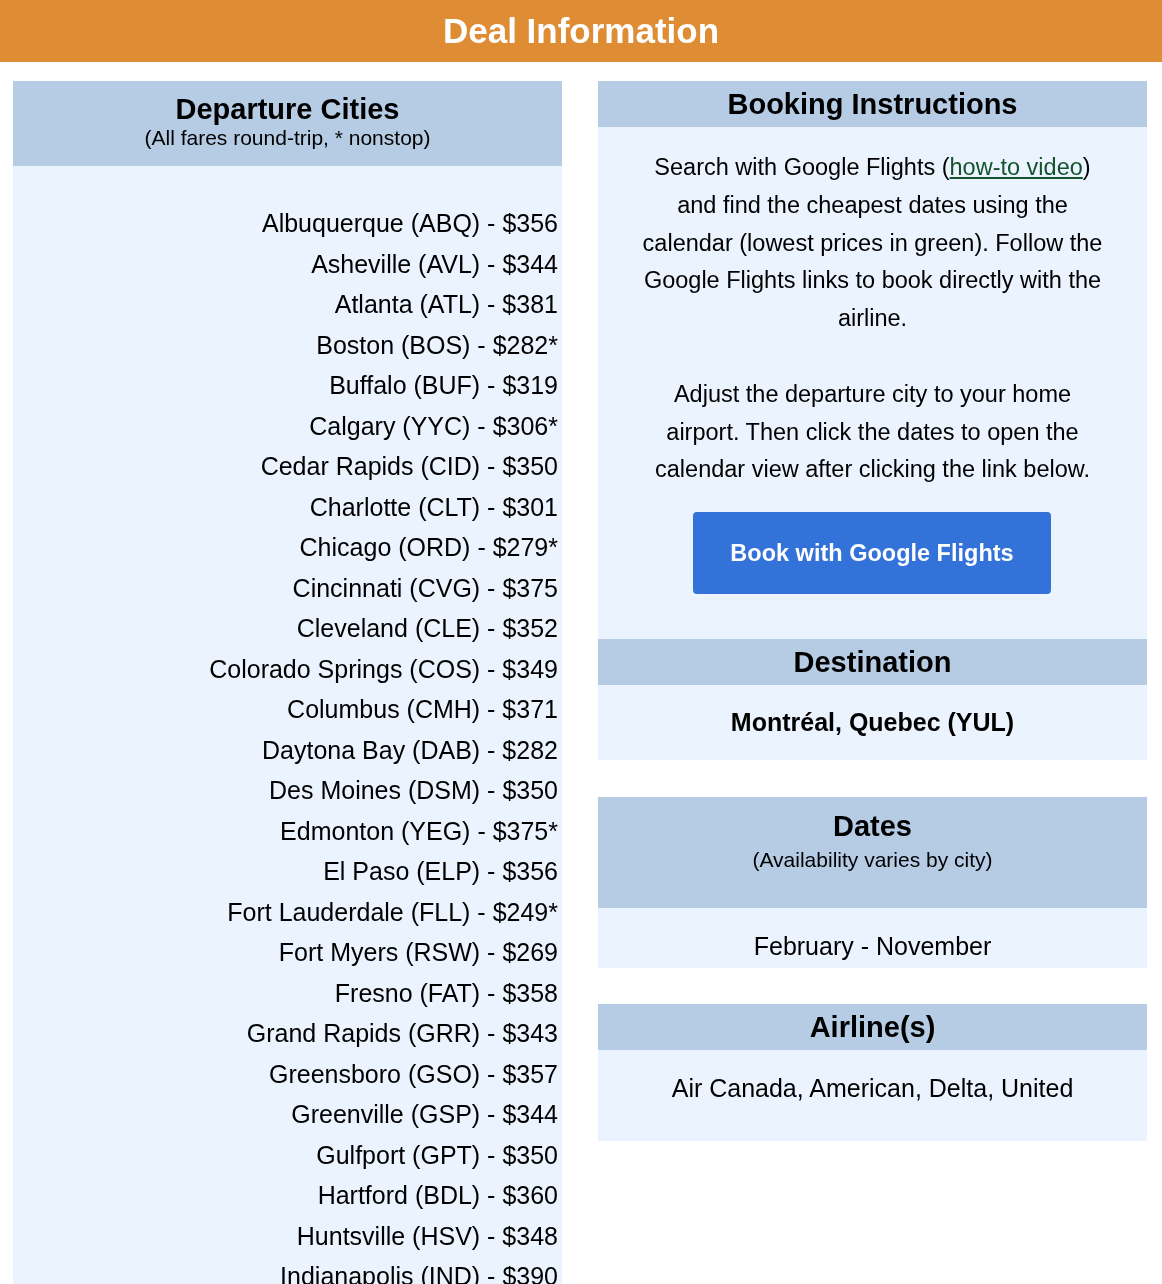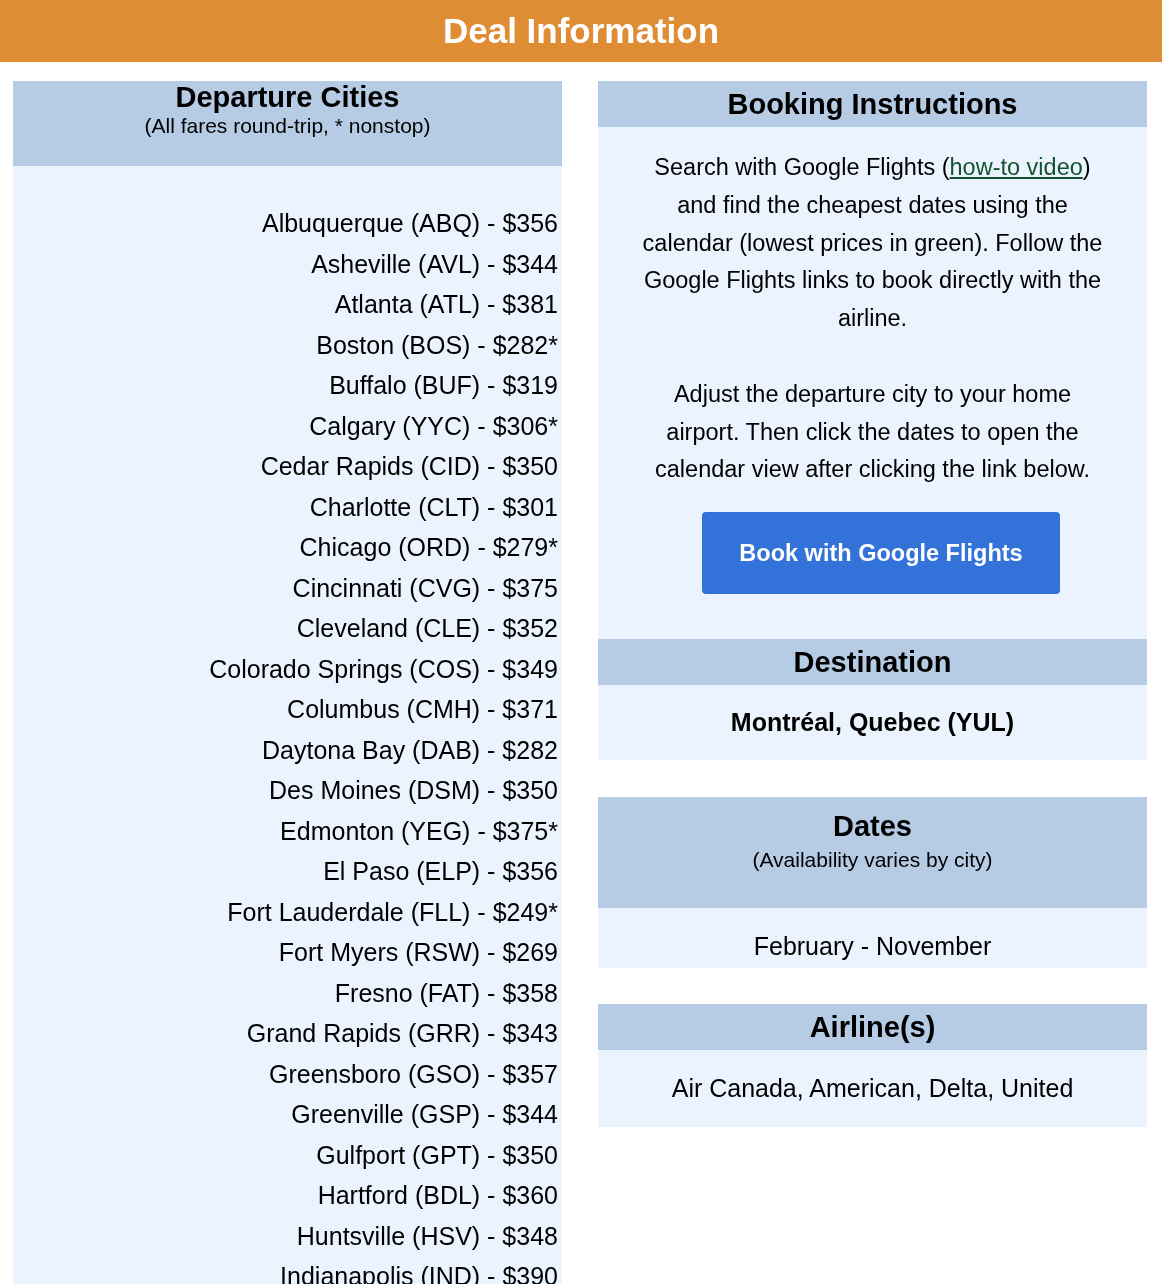--- a/index.html
+++ b/index.html
@@ -7,49 +7,49 @@
          font-family: "Liberation Sans", sans-serif; color: #000; }
   .topbar { position: absolute; left: 0; top: 0; width: 1162px; height: 62px;
             background: #de8d35; color: #fff; font-weight: bold; font-size: 35px;
             text-align: center; line-height: 62px; }
   .panel { position: absolute; background: #eaf3fe; }
   .panel-head { background: #b6cce4; text-align: center; }
   .panel-head .title { font-weight: bold; font-size: 29px; }
   .panel-head .sub { font-size: 21px; }
 
   #left-panel { left: 13px; top: 81px; width: 549px; height: 1210px; }
-  #left-panel .panel-head { height: 85px; padding-top: 0; box-sizing: border-box; }
+  #left-panel .panel-head { height: 85px; padding-top: 12px; box-sizing: border-box; }
   #left-panel .panel-head .title { line-height: 32px; }
   #left-panel .panel-head .sub { line-height: 26px; }
   .city-list { list-style: none; margin: 4px; padding: 33px 0 0 0; text-align: right; }
   .city-list li { font-size: 25px; line-height: 40.5px; height: 40.5px; }
 
   .rp { left: 598px; width: 549px; }
   .rp .panel-head { height: 46px; line-height: 46px; }
   #booking-panel { top: 81px; height: 613px; }
   #booking-panel .body { padding: 22px 38px 0 38px; text-align: center; font-size: 23.5px;
                          line-height: 37.8px; }
   #booking-panel .body p { margin: 0 0 37.8px 0; }
   #booking-panel a { color: #14532d; text-decoration: underline; }
-  .book-btn { display: block; position: absolute; left: 104px; top: 431px; width: 358px; height: 82px;
+  .book-btn { display: block; position: absolute; left: 95px; top: 431px; width: 358px; height: 82px;
               background: #3373d9; color: #fff; font-weight: bold; font-size: 23.5px;
               border-radius: 4px; text-align: center; line-height: 82px; border: 0; padding: 0;
               font-family: "Liberation Sans", sans-serif; cursor: pointer; }
 
   #destination-panel { top: 639px; height: 121px; }
   #destination-panel .body { height: 75px; line-height: 75px; text-align: center;
                              font-weight: bold; font-size: 25px; }
 
   #dates-panel { top: 797px; height: 171px; }
   #dates-panel .panel-head { height: 111px; padding-top: 10px; box-sizing: border-box; line-height: normal; }
   #dates-panel .panel-head .title { line-height: 38px; }
   #dates-panel .panel-head .sub { line-height: 30px; }
   #dates-panel .body { height: 76px; line-height: 76px; text-align: center; font-size: 25px; }
 
-  #airline-panel { top: 1004px; height: 123px; }
+  #airline-panel { top: 1004px; height: 137px; }
   #airline-panel .body { height: 76px; line-height: 76px; text-align: center; font-size: 25px; border-radius: 7px; }
 </style>
 </head>
 <body>
 
 <div class="topbar">Deal Information</div>
 
 <div class="panel" id="left-panel">
   <div class="panel-head">
     <div class="title">Departure Cities</div>

